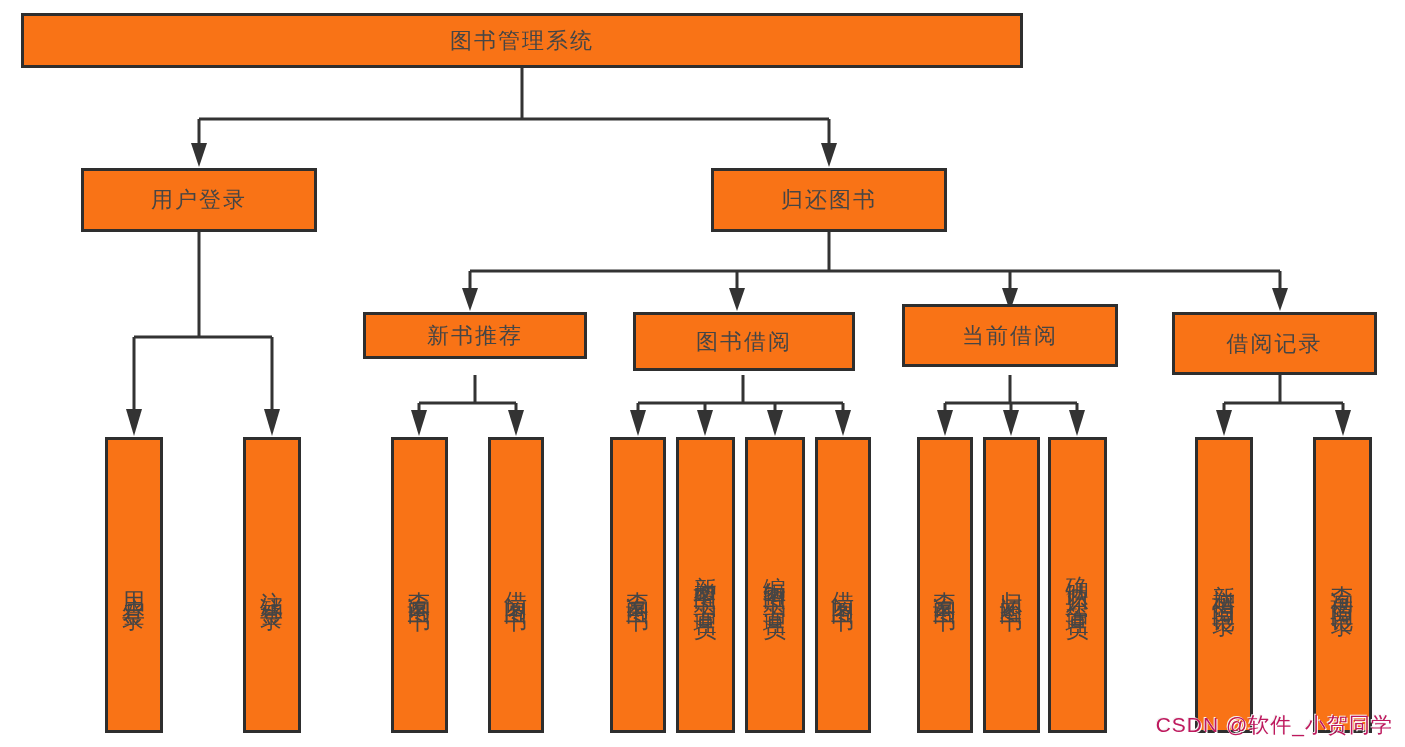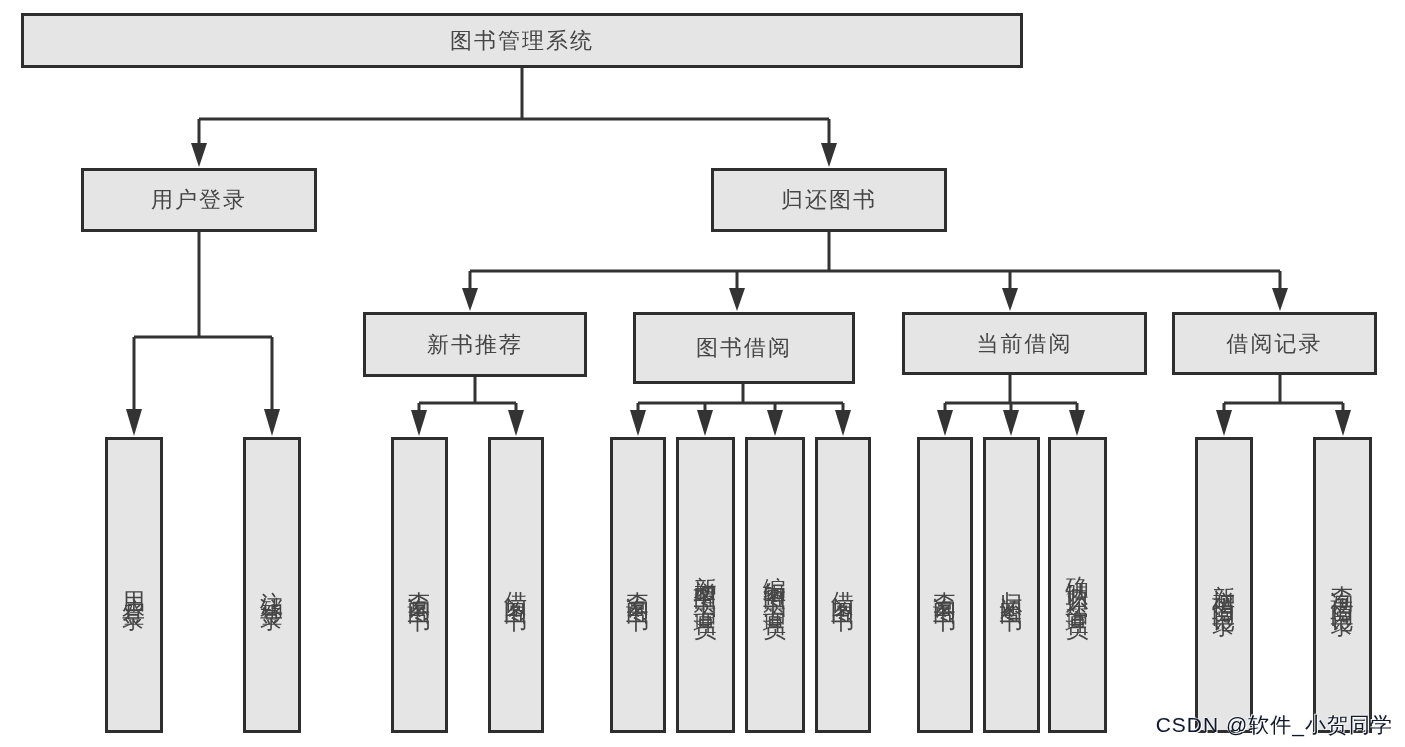--- a/index.html
+++ b/index.html
@@ -1,27 +1,27 @@
 <!DOCTYPE html>
 <html><head>
 <meta charset="utf-8">
 <style>
   html,body{margin:0;padding:0;background:#ffffff;}
   body{width:1405px;height:747px;position:relative;overflow:hidden;
        font-family:"Liberation Sans","DejaVu Sans",sans-serif;}
   .stage{position:absolute;left:0;top:0;width:1405px;height:747px;}
   svg.stage{z-index:1;}
-  .box{position:absolute;z-index:2;background:#e5e5e5;border:3px solid #2e2e2e;
+  .box{position:absolute;z-index:2;background:#f97316;border:3px solid #2e2e2e;
        box-sizing:border-box;display:flex;align-items:center;justify-content:center;
        color:#454545;}
   .hlabel{font-size:22px;letter-spacing:2px;white-space:nowrap;}
   .leaf .vlabel{writing-mode:vertical-rl;text-orientation:mixed;
        font-size:23px;line-height:1.05;letter-spacing:6px;color:#454545;}
   .watermark{position:absolute;z-index:3;right:12px;bottom:8px;
-       font-size:21px;letter-spacing:1px;color:#0f172a;
+       font-size:21px;letter-spacing:1px;color:#be185d;
        text-shadow:1px 1px 0 #ffffff, -1px -1px 0 #f2f2f2;white-space:nowrap;}
 </style>
 </head>
 <body>
 
 <svg class="stage" width="1405" height="747" viewBox="0 0 1405 747">
   <g stroke="#333333" stroke-width="3" fill="none">
 
     <path d="M522 68 V119 M199 119 H829 M199 119 V145 M829 119 V145"></path>
 
@@ -64,27 +64,27 @@
   <span class="hlabel">图书管理系统</span>
 </div>
 
 <div class="box" style="left:81px;top:168px;width:236px;height:64px">
   <span class="hlabel">用户登录</span>
 </div>
 <div class="box" style="left:711px;top:168px;width:236px;height:64px">
   <span class="hlabel">归还图书</span>
 </div>
 
-<div class="box" style="left:363px;top:312px;width:224px;height:65px">
+<div class="box" style="left:363px;top:312px;width:224px;height:47px">
   <span class="hlabel">新书推荐</span>
 </div>
-<div class="box" style="left:633px;top:312px;width:222px;height:72px">
+<div class="box" style="left:633px;top:312px;width:222px;height:59px">
   <span class="hlabel">图书借阅</span>
 </div>
-<div class="box" style="left:902px;top:312px;width:245px;height:63px">
+<div class="box" style="left:902px;top:304px;width:216px;height:63px">
   <span class="hlabel">当前借阅</span>
 </div>
 <div class="box" style="left:1172px;top:312px;width:205px;height:63px">
   <span class="hlabel">借阅记录</span>
 </div>
 
 <div class="box leaf" style="left:105px;top:437px;width:58px;height:296px">
   <span class="vlabel">用户登录</span>
 </div>
 <div class="box leaf" style="left:243px;top:437px;width:58px;height:296px">

